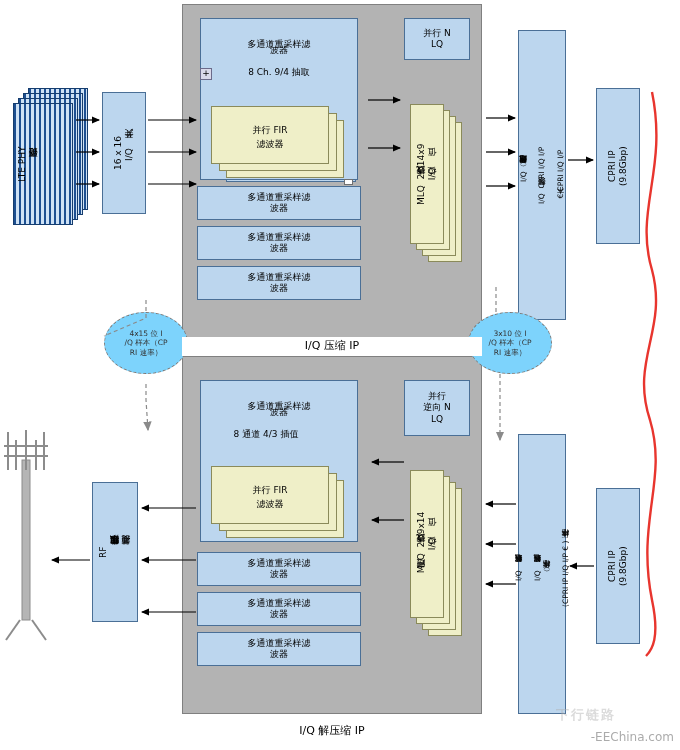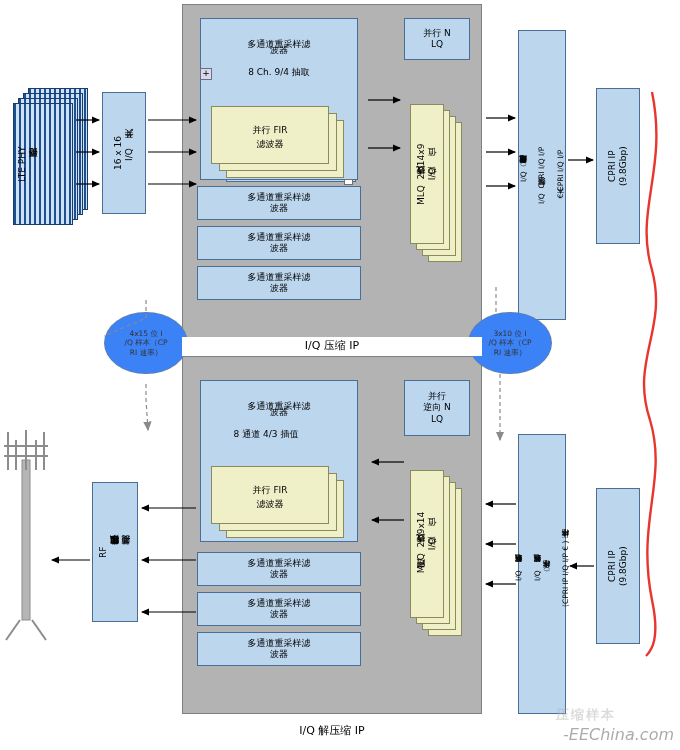--- a/index.html
+++ b/index.html
@@ -27,27 +27,27 @@
     text-align:center;line-height:1.25;
   }
   .vert{
     writing-mode:vertical-rl;
     text-orientation:mixed;
   }
   .vert.rev{ transform:rotate(180deg); }
   .lbl{white-space:pre-wrap;}
   .bubble{
     border:1px dashed #7a7a7a;
-    background:#3b82f6;
+    background:#7dd3fc;
     border-radius:50%;
     color:#333;
   }
   svg.ovl{position:absolute;left:0;top:0;width:680px;height:750px;pointer-events:none;}
   .wm{
-    position:absolute;color:#8f8f8f;font-size:16px;opacity:.75;font-style:italic;
+    position:absolute;color:#8f8f8f;font-size:12px;opacity:.75;
   }
   .wm2{
     position:absolute;color:#b0b0b0;font-size:26px;opacity:.45;font-weight:bold;
     letter-spacing:2px;
   }
   .t7{font-size:7.5px;}
 </style>
 </head>
 <body>
 
@@ -308,13 +308,13 @@
 </svg>
 
 <div class="abs ctr" style="left:182px;top:337px;width:300px;height:18px;font-size:11px;background:#ffffff;">
   <span>I/Q 压缩 IP</span>
 </div>
 <div class="abs ctr" style="left:182px;top:722px;width:300px;height:18px;font-size:11px;background:#ffffff;">
   <span>I/Q 解压缩 IP</span>
 </div>
 
 <div class="wm" style="right:6px;bottom:6px;">-EEChina.com</div>
-<div class="wm2" style="left:556px;top:706px;font-size:13px;">压缩样本</div>
+<div class="wm2" style="left:556px;top:706px;font-size:13px;">下行链路</div>
 
 </body></html>

